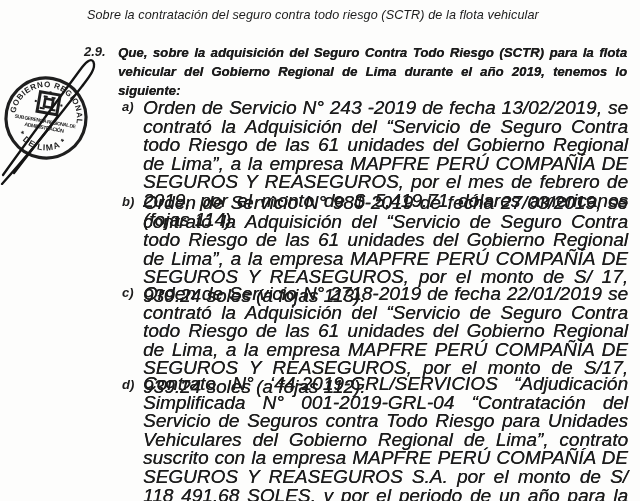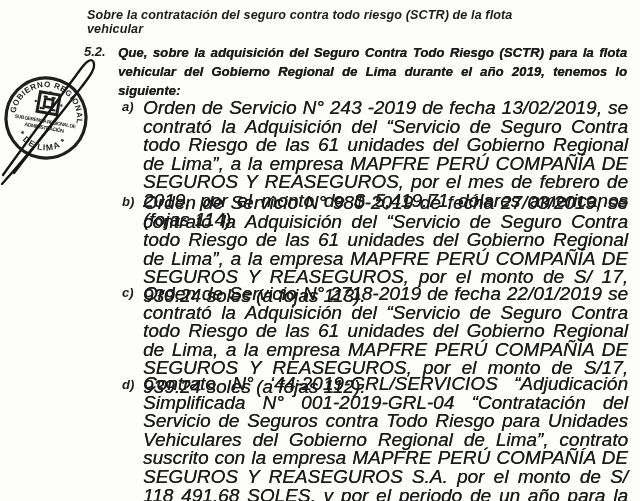--- a/index.html
+++ b/index.html
@@ -8,21 +8,21 @@
     width:640px;height:501px;
     background:#fdfdfc;
     font-family:"Liberation Sans", sans-serif;
     font-style:italic;
     color:#1c1c1c;
     overflow:hidden;
   }
   .abs{position:absolute;}
   .doc-title{
     left:87px;top:8px;width:480px;
-    font-weight:bold;
+    font-weight:normal;
     font-size:12.6px;
     letter-spacing:0.1px;
   }
   .sec-num{
     left:84px;top:44px;
     font-weight:bold;
     font-size:13px;
   }
   .sec-text{
     left:118px;top:44px;width:509px;
@@ -48,21 +48,21 @@
   .stamp-wrap{left:0;top:52px;width:105px;height:133px;}
   .stamp-arc-text{font-family:"Liberation Sans",sans-serif;font-weight:bold;font-style:normal;}
 </style>
 </head>
 <body>
 
 <div class="page">
 
   <div class="abs doc-title">Sobre la contratación del seguro contra todo riesgo (SCTR) de la flota vehicular</div>
 
-  <div class="abs sec-num">5.2.</div>
+  <div class="abs sec-num">2.9.</div>
   <div class="abs sec-text">Que, sobre la adquisición del Seguro Contra Todo Riesgo (SCTR) para la flota vehicular del Gobierno Regional de Lima durante el año 2019, tenemos lo siguiente:</div>
 
   <div class="abs item-label lbl-a">a)</div>
   <div class="abs item-text txt-a">Orden de Servicio N° 243 -2019 de fecha 13/02/2019, se contrató la Adquisición del “Servicio de Seguro Contra todo Riesgo de las 61 unidades del Gobierno Regional de Lima”, a la empresa MAPFRE PERÚ COMPAÑÍA DE SEGUROS Y REASEGUROS, por el mes de febrero de 2019, por el monto de $ 5,419.71 dólares americanos (fojas 114).</div>
 
   <div class="abs item-label lbl-b">b)</div>
   <div class="abs item-text txt-b">Orden de Servicio N° 980-2019 de fecha 27/03/2019, se contrató la Adquisición del “Servicio de Seguro Contra todo Riesgo de las 61 unidades del Gobierno Regional de Lima”, a la empresa MAPFRE PERÚ COMPAÑÍA DE SEGUROS Y REASEGUROS, por el monto de S/ 17, 939.24 soles (a fojas 113).</div>
 
   <div class="abs item-label lbl-c">c)</div>
   <div class="abs item-text txt-c">Orden de Servicio N° 2718-2019 de fecha 22/01/2019 se contrató la Adquisición del “Servicio de Seguro Contra todo Riesgo de las 61 unidades del Gobierno Regional de Lima, a la empresa MAPFRE PERÚ COMPAÑÍA DE SEGUROS Y REASEGUROS, por el monto de S/17, 939.24 soles (a fojas 112).</div>

